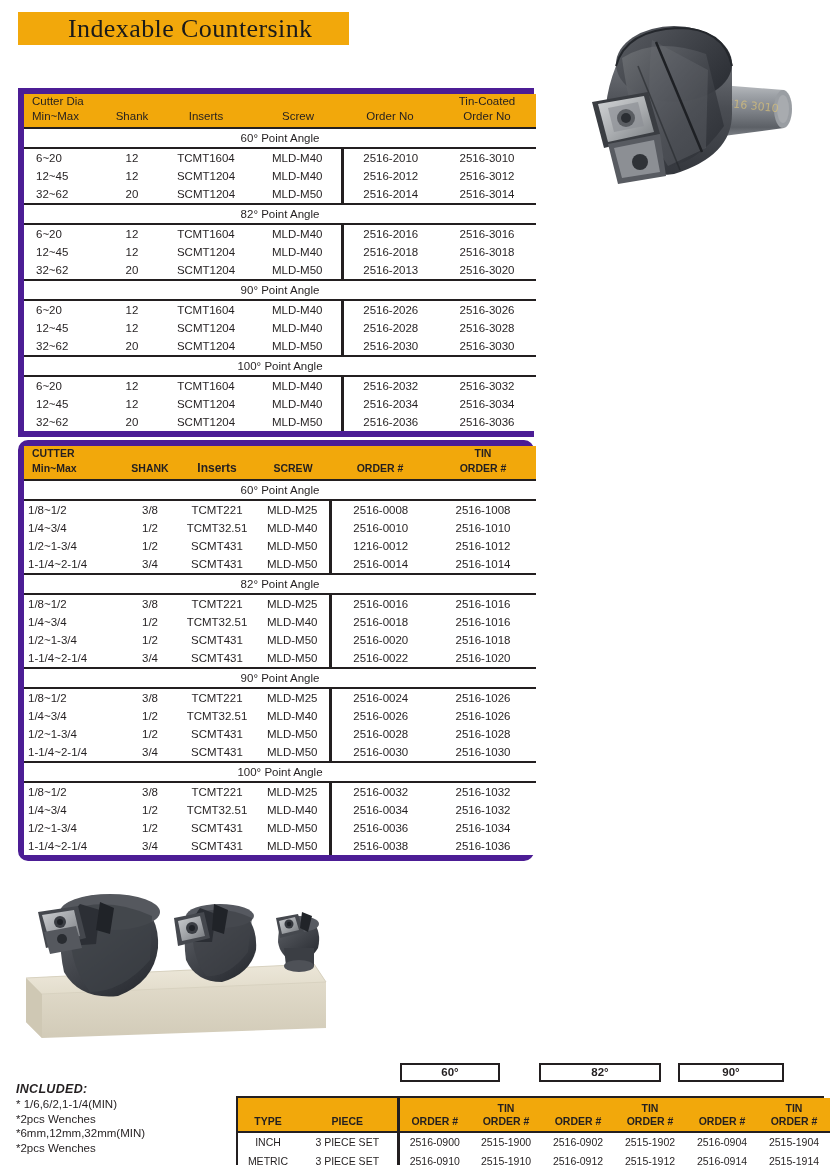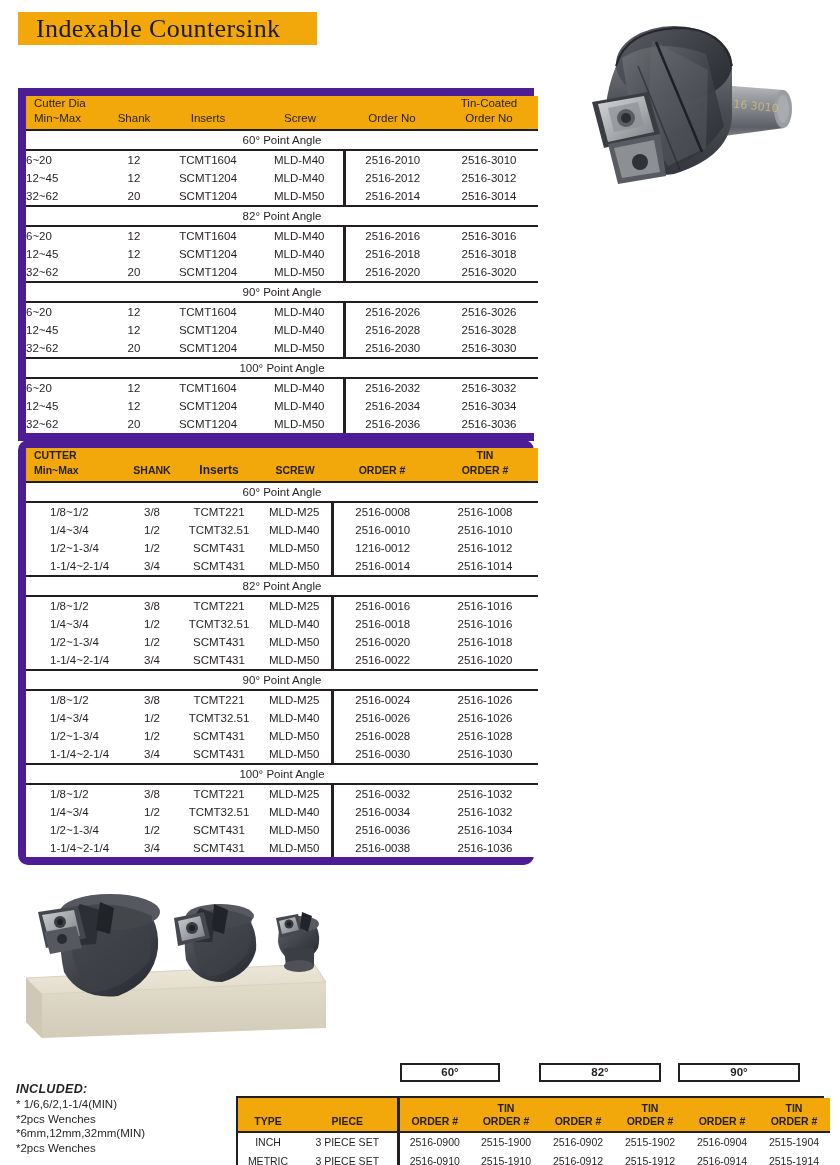--- a/index.html
+++ b/index.html
@@ -5,29 +5,29 @@
   html,body{margin:0;padding:0;}
   body{
     width:840px;height:1165px;position:relative;background:#ffffff;
     font-family:"Liberation Sans", sans-serif;color:#231f20;overflow:hidden;
   }
   .abs{position:absolute;}
 
   
   #title-banner{
     left:18px;top:12px;width:299px;height:33px;background:#F2A80B;
-    display:flex;align-items:center;
+    display:flex;align-items:center;padding-left:32px;
   }
   #title-banner .title-text{
     font-family:"Liberation Serif", serif;font-size:26px;letter-spacing:.4px;
     color:#1a1a1a;padding-left:18px;white-space:nowrap;
   }
 
   
-  .spec-table{border:8px solid #4c1d95;background:#3b82f6;box-sizing:border-box;}
+  .spec-table{border:6px solid #4c1d95;background:#3b82f6;box-sizing:border-box;}
   .spec-table table{border-collapse:collapse;width:100%;table-layout:fixed;}
   .spec-table td,.spec-table th{padding:0;margin:0;}
 
   .hdr-row td{
     background:#F2A80B;color:#231f20;text-align:center;vertical-align:bottom;
     line-height:15px;padding-bottom:2px;
   }
   .hdr-row td .l1{display:block;height:15px;}
   .hdr-row td .l2{display:block;height:16px;}
   .hdr-sep{border-bottom:2px solid #231f20;}
@@ -38,29 +38,29 @@
   }
   .data-row td{height:18px;line-height:18px;background:#fff;}
   .data-row td.c{text-align:center;}
   .divline{border-left:3px solid #231f20;}
 
   
   #table-one{left:18px;top:88px;width:516px;}
   #table-one .hdr-row td{font-size:11.5px;}
   #table-one .hdr-row td.left-head{text-align:left;padding-left:8px;}
   #table-one .data-row td{font-size:11.5px;}
-  #table-one .data-row td.dia{text-align:left;}
+  #table-one .data-row td.dia{text-align:left;padding-left:12px;}
 
   
   #table-two{left:18px;top:440px;width:516px;border-radius:10px;}
   #table-two .hdr-row td{font-size:10.5px;font-weight:bold;}
   #table-two .hdr-row td.left-head{text-align:left;padding-left:8px;}
   #table-two .hdr-row td.ins{font-size:12px;}
   #table-two .data-row td{font-size:11.5px;}
-  #table-two .data-row td.dia{text-align:left;padding-left:24px;}
+  #table-two .data-row td.dia{text-align:left;padding-left:4px;}
 
   
   #photo-top{left:556px;top:6px;width:278px;height:206px;}
   #photo-bottom{left:14px;top:886px;width:318px;height:160px;}
 
   
   #included-block{left:16px;top:1082px;width:220px;}
   #included-block .inc-title{
     font-size:12.5px;font-weight:bold;font-style:italic;letter-spacing:.3px;
     margin-bottom:1px;
@@ -245,21 +245,21 @@
           <td class="c">SCMT1204</td>
           <td class="c">MLD-M40</td>
           <td class="c divline">2516-2018</td>
           <td class="c">2516-3018</td>
         </tr>
         <tr class="data-row">
           <td class="dia">32~62</td>
           <td class="c">20</td>
           <td class="c">SCMT1204</td>
           <td class="c">MLD-M50</td>
-          <td class="c divline">2516-2020</td>
+          <td class="c divline">2516-2013</td>
           <td class="c">2516-3020</td>
         </tr>
         <tr class="grp-row">
           <td colspan="6">90° Point Angle</td>
         </tr>
         <tr class="data-row">
           <td class="dia">6~20</td>
           <td class="c">12</td>
           <td class="c">TCMT1604</td>
           <td class="c">MLD-M40</td>
@@ -641,14 +641,14 @@
           <td>2515-1912</td>
           <td>2516-0914</td>
           <td>2515-1914</td>
         </tr>
       </tbody>
   </table>
 </div>
 <div id="angle-caps">
     <div class="angle-cap" style="left: 400px; top: 1063px; width: 100px;">60°</div>
     <div class="angle-cap" style="left: 539px; top: 1063px; width: 122px;">82°</div>
-    <div class="angle-cap" style="left: 678px; top: 1063px; width: 122px;">90°</div>
+    <div class="angle-cap" style="left: 678px; top: 1063px; width: 106px;">90°</div>
   </div>
 
 </body></html>

